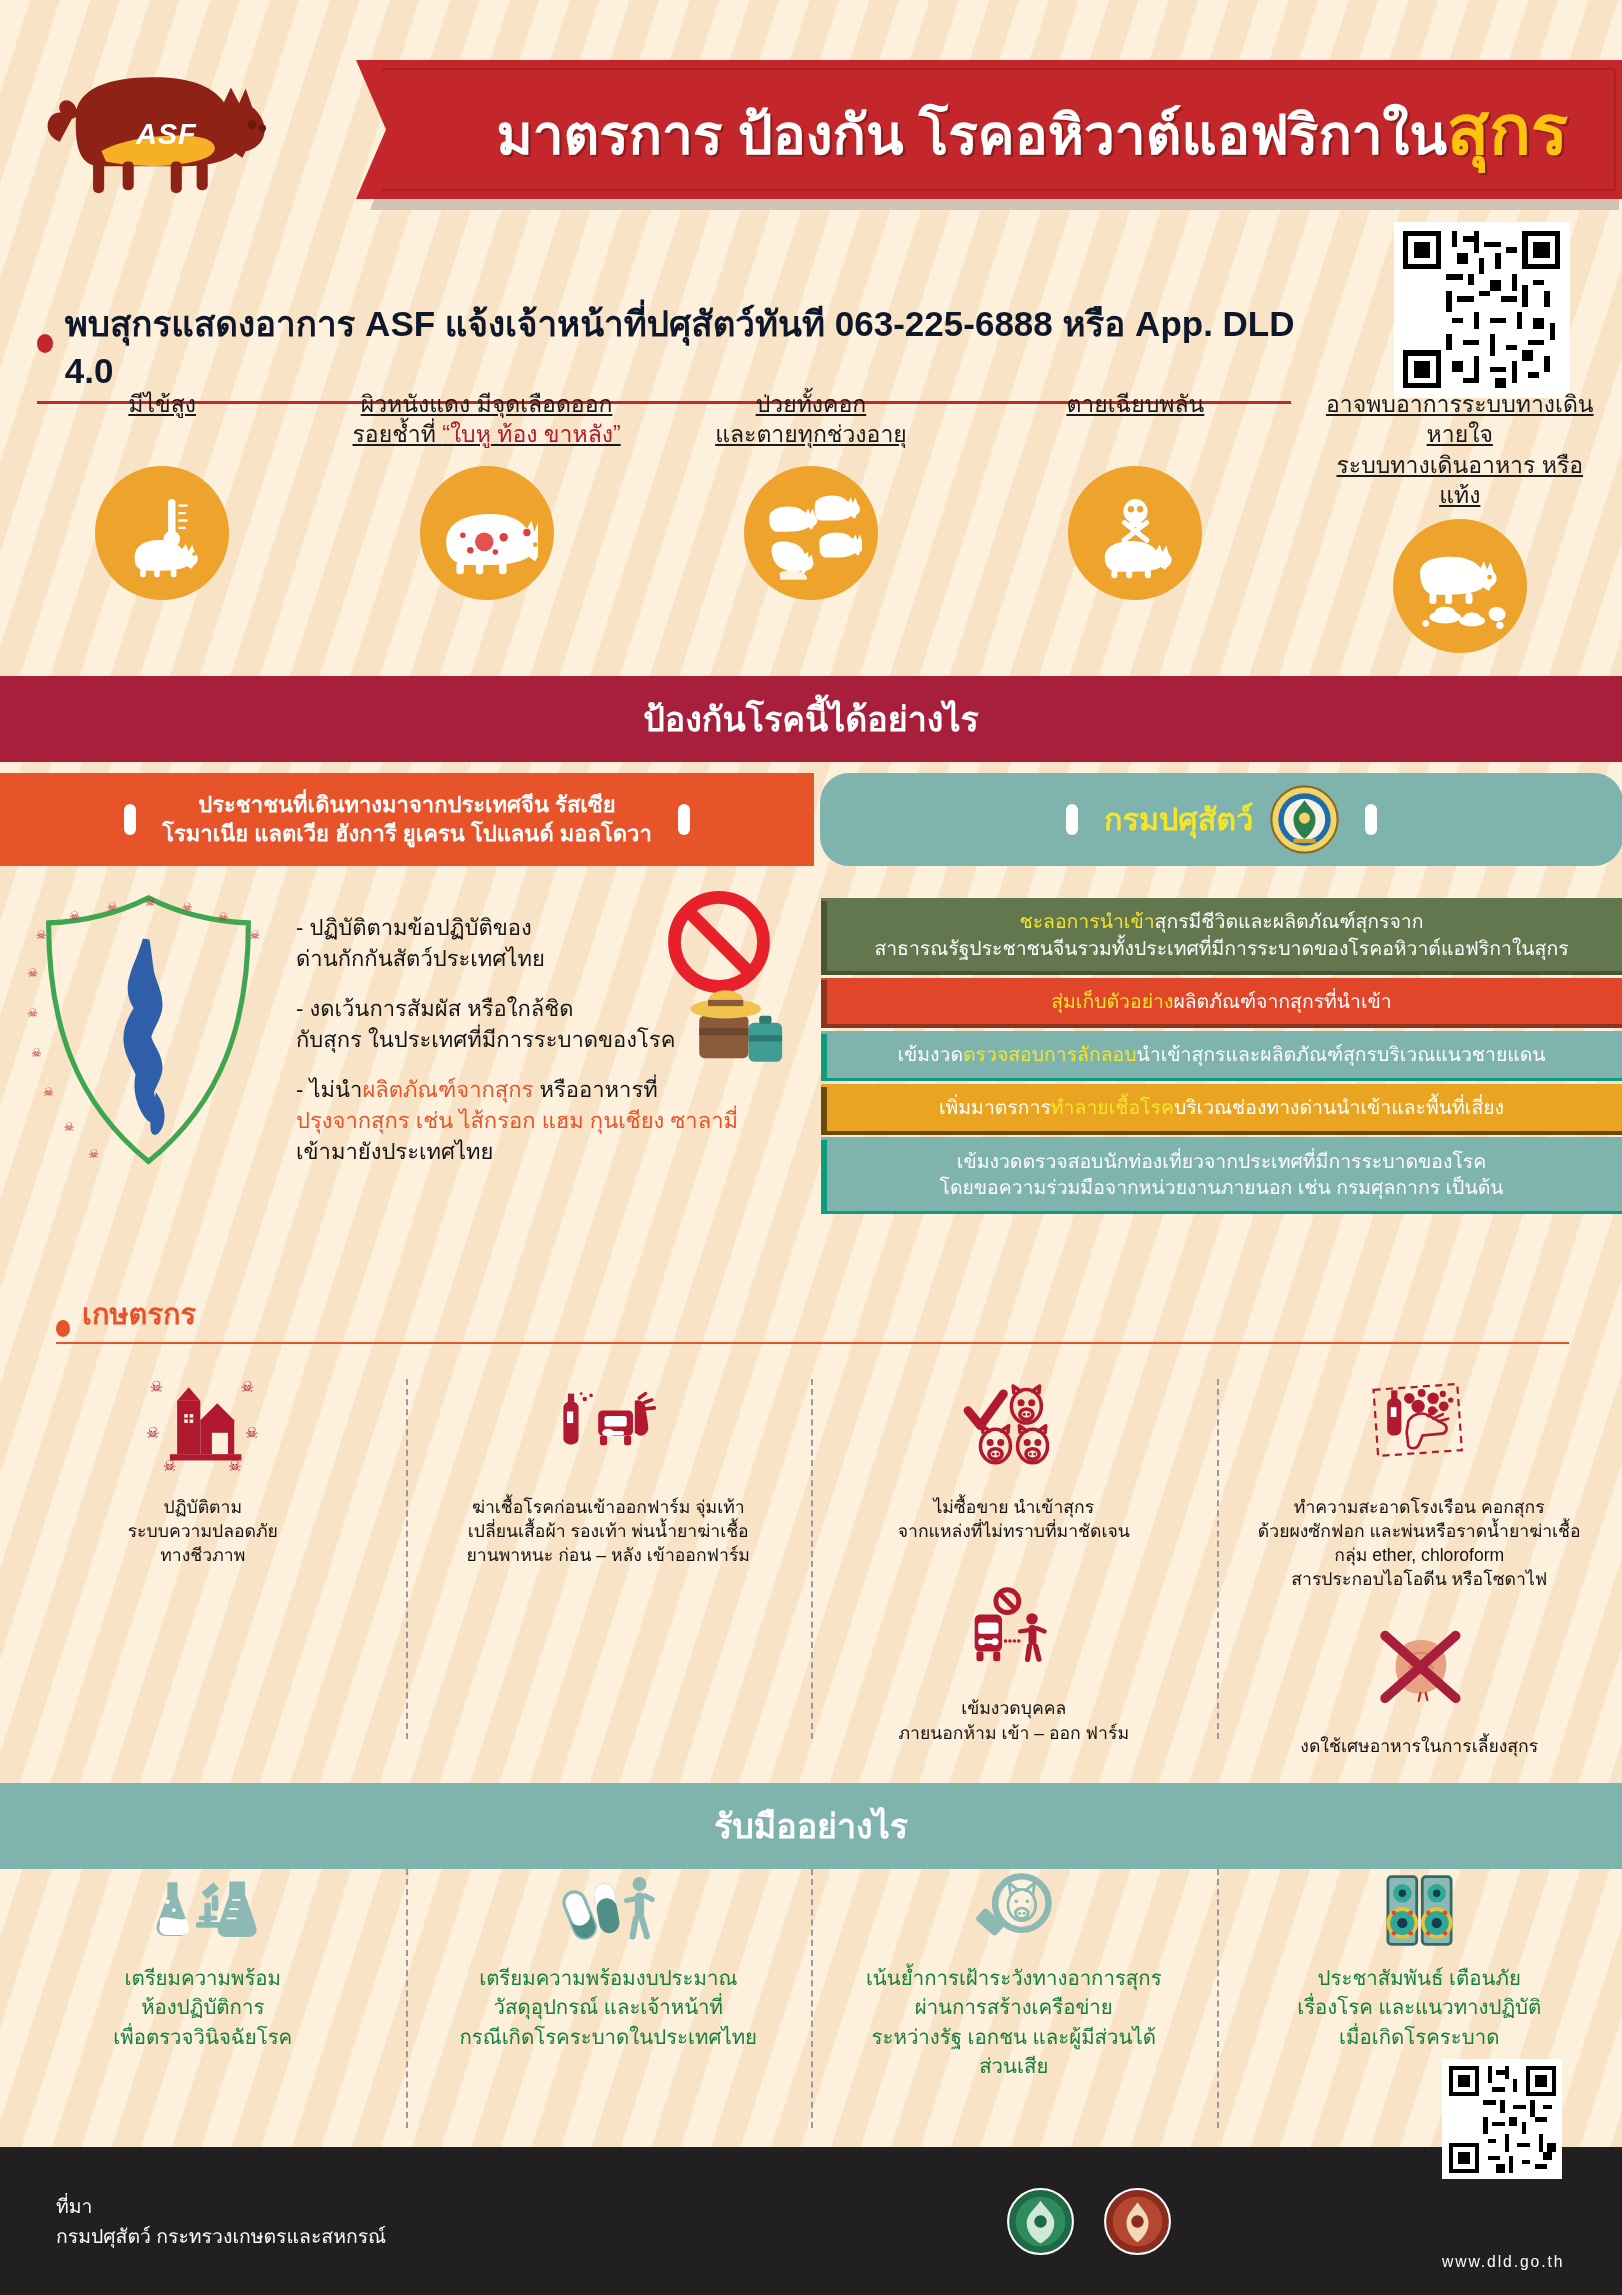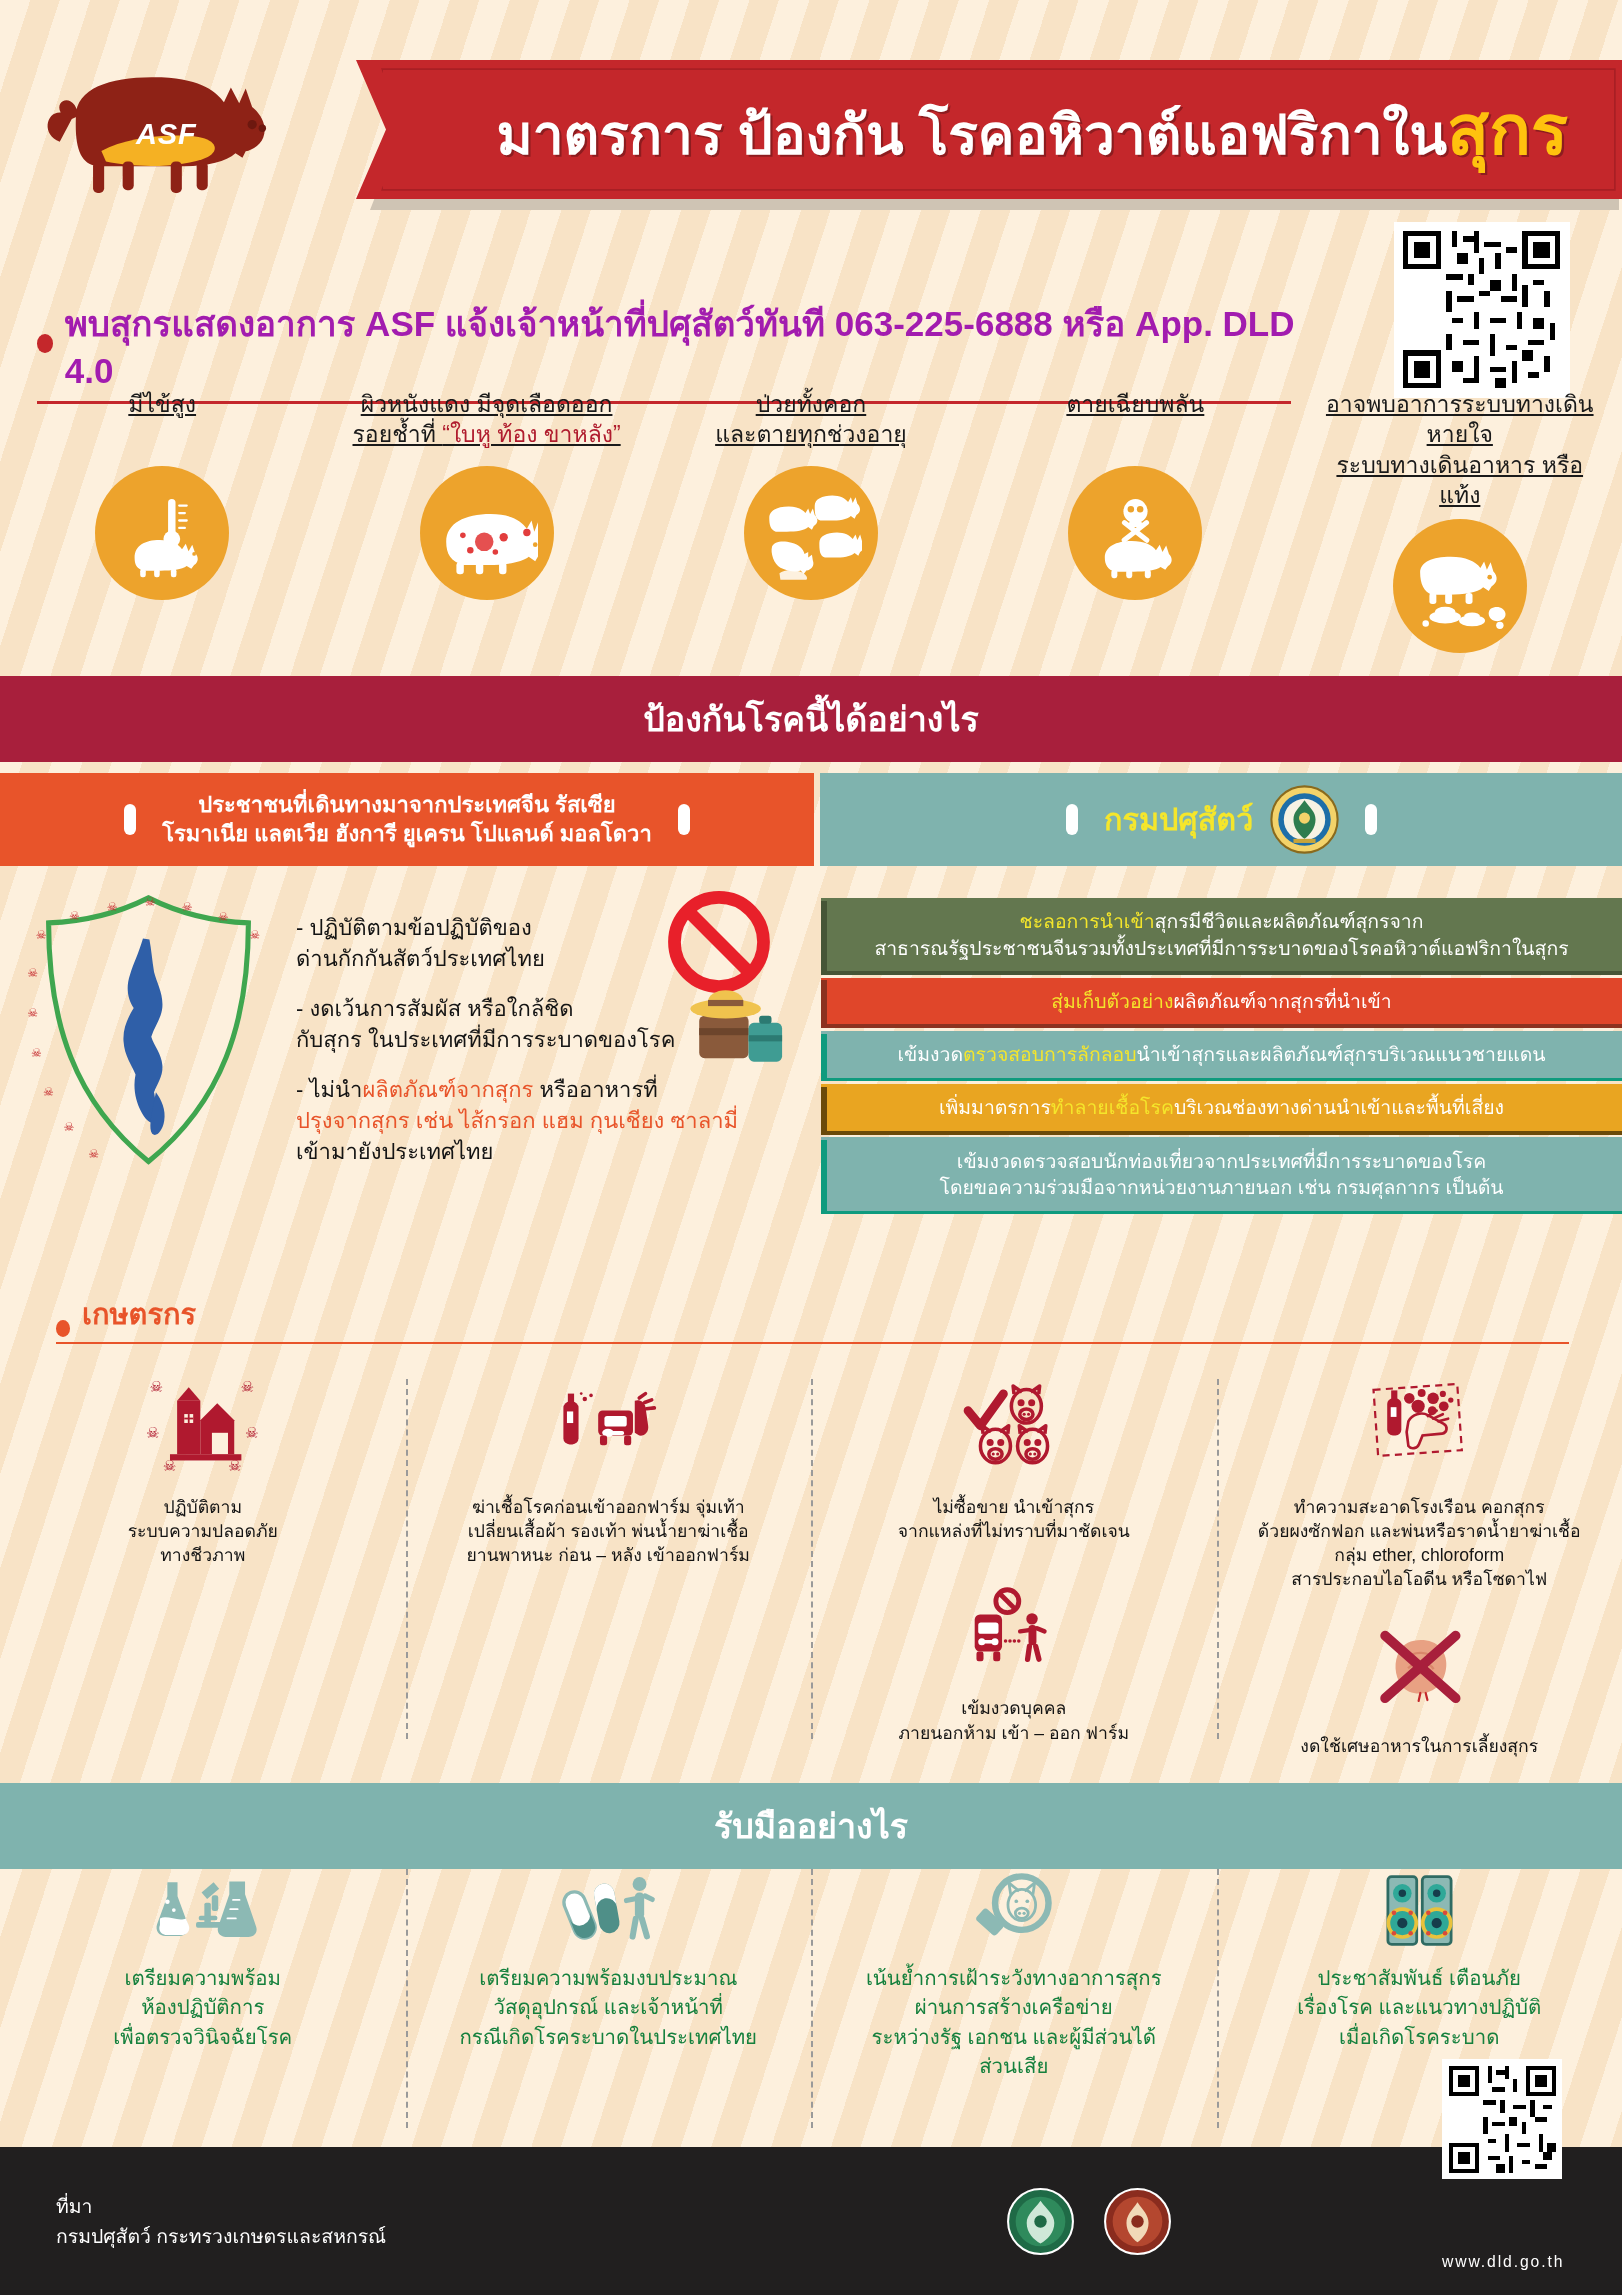--- a/index.html
+++ b/index.html
@@ -50,21 +50,21 @@
   .banner h1 {
     position: relative; font-size: 55px; color: #ffffff; font-weight: bold;
     text-shadow: 2.3px 2.3px 0 rgba(0,0,0,0.28); white-space: nowrap;
   }
   .banner h1 .hl { color: #ffc20e; font-size: 69px; }
 
   
   .hotline-wrap { position: absolute; left: 37px; top: 296px; width: 1268px; }
   .hotline {
     display: flex; align-items: center; gap: 12px;
-    color: #a21caf; font-size: 35px; font-weight: bold;
+    color: #0f172a; font-size: 35px; font-weight: bold;
   }
   .dot-red { width: 15.7px; height: 18.5px; border-radius: 50%; background: #c4272b; flex: none; }
   .hotline-rule { margin-top: 10.2px; height: 3.2px; background: #c4272b; width: 1254px; }
 
   .qr-top {
     position: absolute; right: 52px; top: 222px;
     width: 176px; height: 176px; background: #fff; padding: 9.3px;
   }
 
   
@@ -91,21 +91,21 @@
   .sec-bar.maroon { top: 676px; background: #a81f3c; }
   .sec-bar.teal   { top: 1783px; background: #7fb3ae; }
 
   
   .colhead {
     position: absolute; top: 773px; height: 93px;
     display: flex; align-items: center; justify-content: center;
     text-align: center; line-height: 1.3;
   }
   .colhead.left  { left: 0;    width: 814px; background: #e8542a; }
-  .colhead.right { left: 820px; width: 803px; background: #7fb3ae; }
+  .colhead.right { left: 820px; width: 803px; background: #7fb3ae; border-radius: 29px; }
   .colhead .txt { font-size: 22px; color: #fff; font-weight: bold; }
   .colhead.right .txt { font-size: 30.5px; color: #f5e62b; }
   .pill {
     width: 12px; height: 30.5px; border-radius: 6.5px; background: #fff;
     flex: none; margin: 0 26px;
   }
   .seal { width: 69px; height: 69px; margin-left: 16.7px; flex: none; }
 
   
   .left-body { position: absolute; top: 884px; left: 0; width: 814px; height: 370px; }

